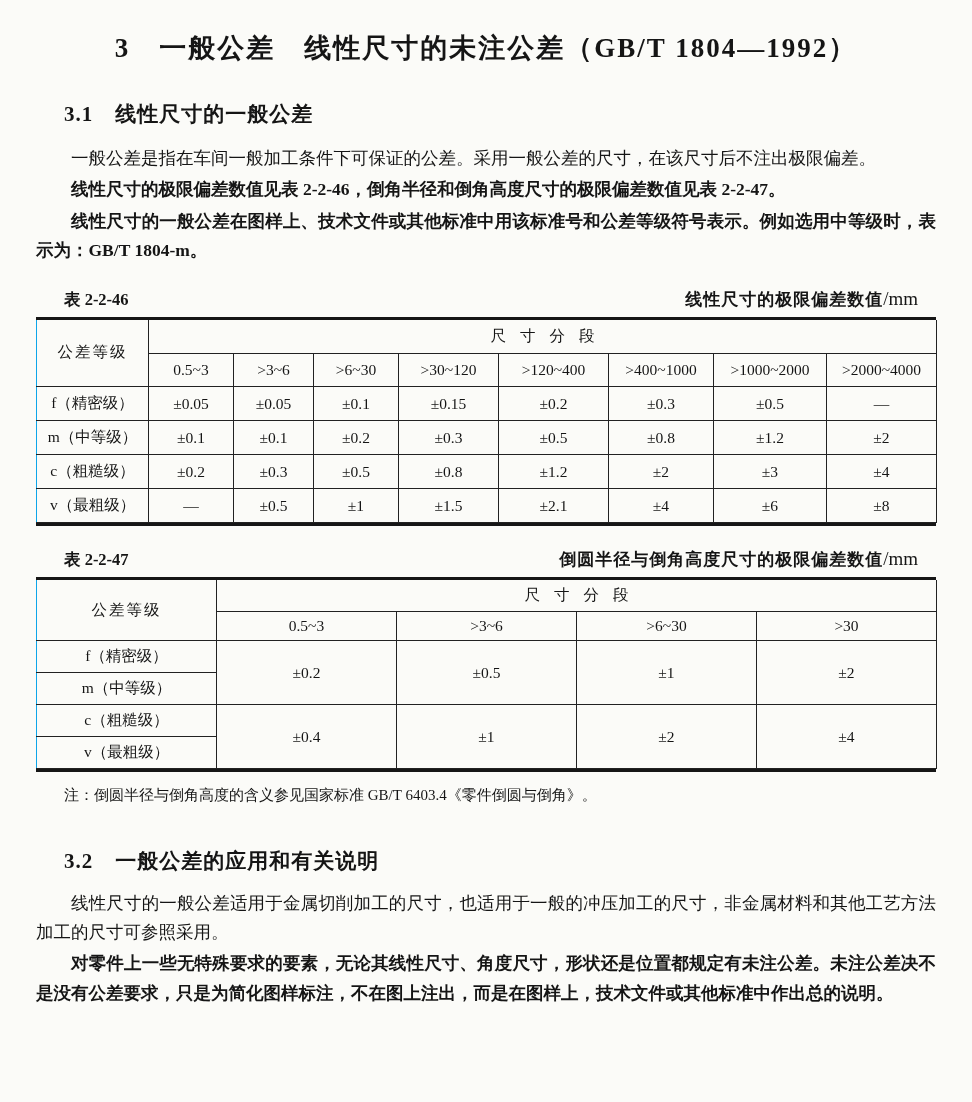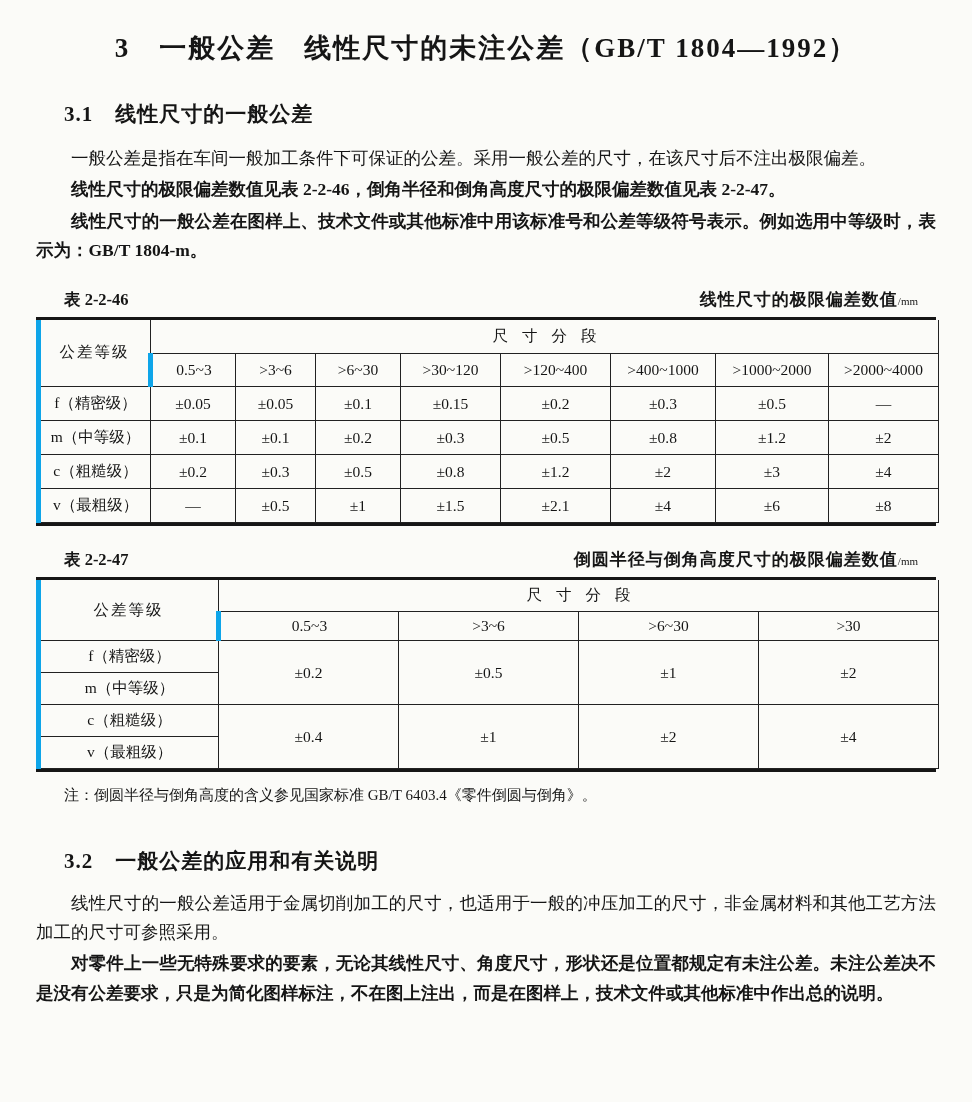--- a/index.html
+++ b/index.html
@@ -49,42 +49,42 @@
     white-space: nowrap;
   }
   .tbl-caption {
     flex: 1;
     text-align: right;
     font-weight: bold;
     font-size: 17px;
     letter-spacing: 1px;
   }
   .tbl-unit {
-    font-size: 11px;
+    font-size: 19px;
     white-space: nowrap;
     margin-right: 18px;
   }
   .tbl-frame {
     border-top: 3px solid #161616;
     border-bottom: 3px solid #161616;
   }
   table.dtable {
     width: 100%;
     border-collapse: collapse;
     table-layout: fixed;
   }
   table.dtable td {
     border: 1px solid #222;
     text-align: center;
     vertical-align: middle;
     font-size: 15.5px;
     padding: 5px 2px;
   }
   table.dtable tr:first-child td { border-top: none; }
-  table.dtable tr td:first-child { border-left: 5px solid #0ea5e9; }
+  table.dtable tr td:first-child { border-left: 1px solid #0ea5e9; }
   table.t46 td { height: 34px; }
   table.t46 .hdr-range td, table.t46 td.range { height: 33px; }
   table.t47 td { height: 26px; }
   td.group {
     letter-spacing: 0.9em;
     text-indent: 0.9em;
     font-size: 16px;
     height: 32px;
   }
   td.corner { font-size: 16px; letter-spacing: 2px; }

